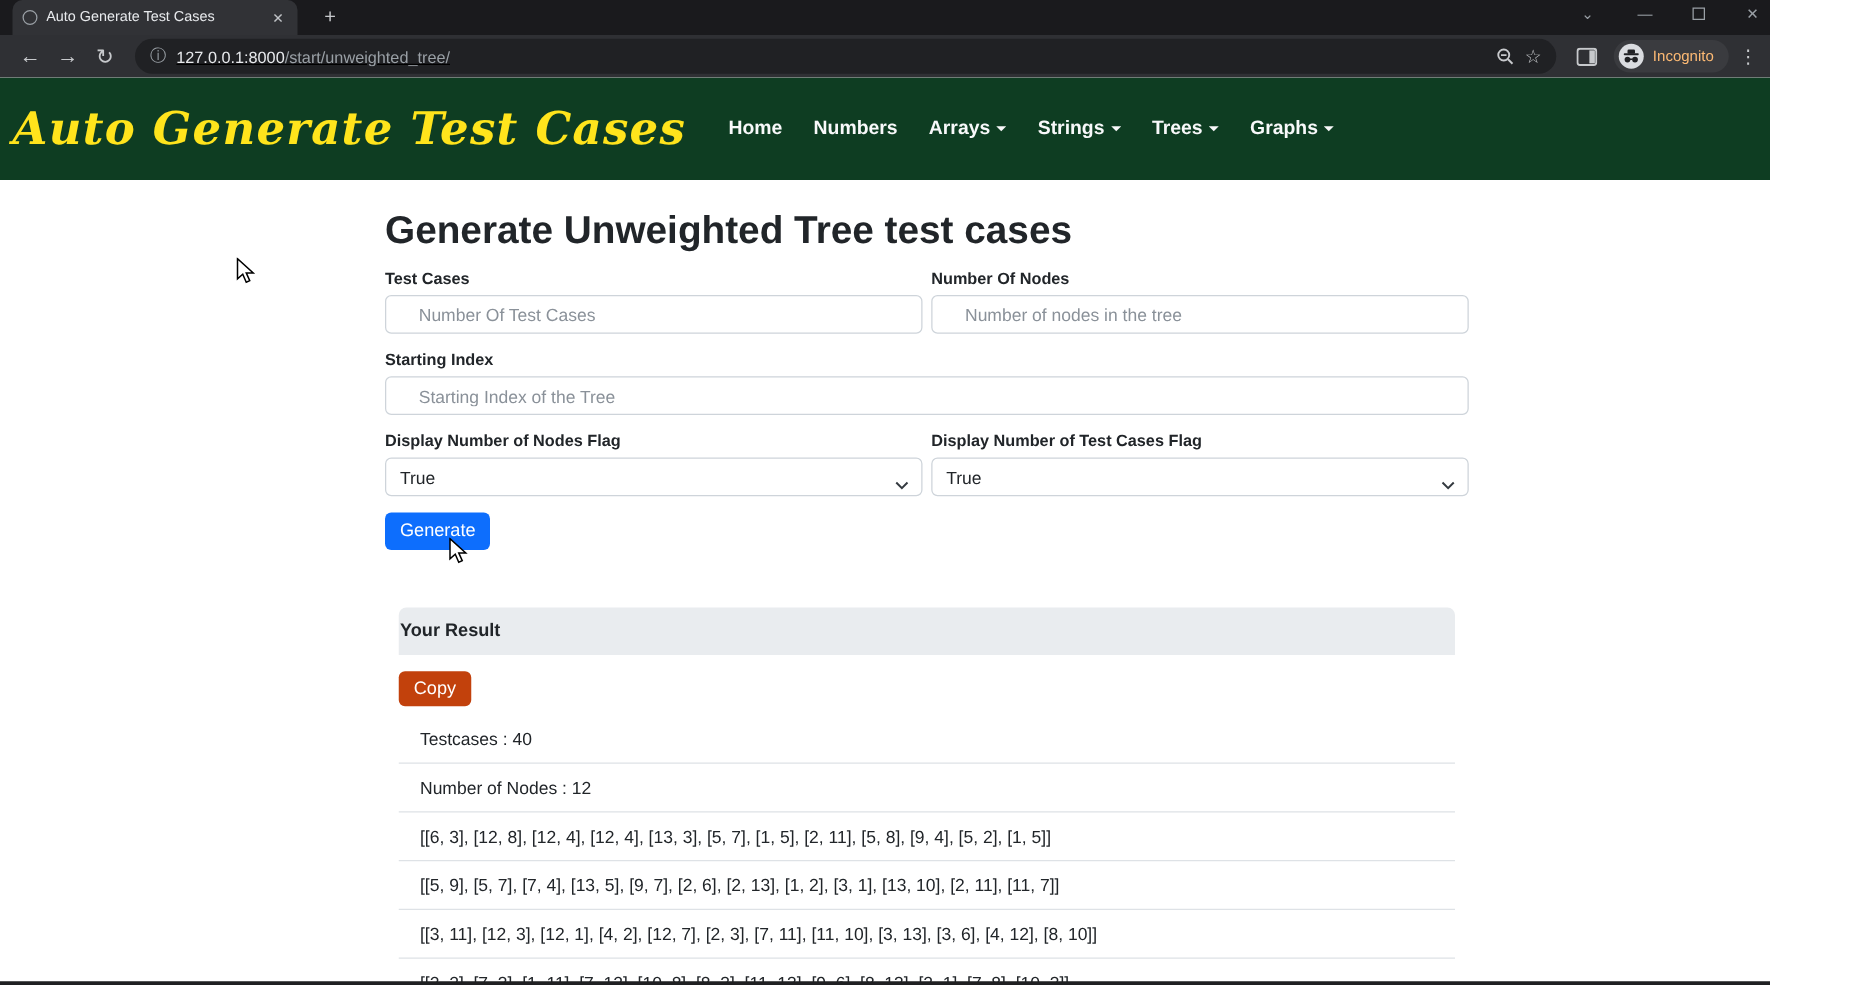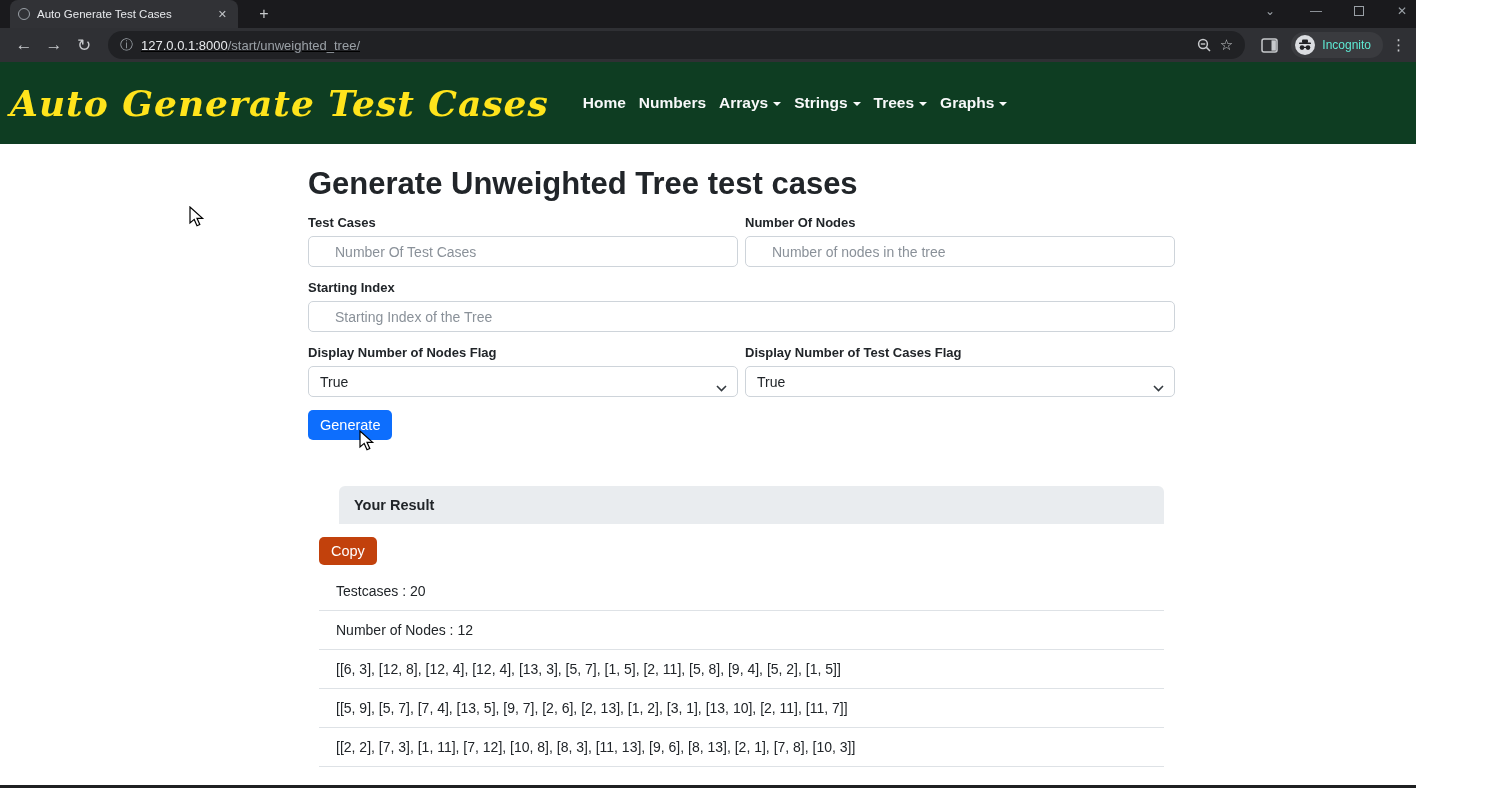--- a/index.html
+++ b/index.html
@@ -27,30 +27,30 @@
   .urlbar { flex:1; height:28px; background:#202124; border-radius:14px; display:flex; align-items:center;
             padding:0 12px; margin:0 8px; gap:8px; min-width:0; }
   .info-ic { color:#9aa0a6; font-size:13px; }
   .url-text { font-size:13px; white-space:nowrap; overflow:hidden; flex:1;text-decoration:underline; }
   .url-host { color:#e8eaed; }
   .url-path { color:#9aa0a6; }
   .omni-ic { color:#c7c9cc; display:flex; align-items:center; }
   .star { font-size:15px; color:#c7c9cc; }
   .chip { display:flex; align-items:center; gap:7px; background:#3a3b3f; border-radius:14px; padding:3px 12px 3px 4px; margin:0 6px; }
   .chip-avatar { width:20px; height:20px; border-radius:50%; background:#dadce0; display:flex; align-items:center; justify-content:center; }
-  .chip-label { color:#5eead4; font-size:12px; }
+  .chip-label { color:#fdba74; font-size:12px; }
   .menu-dots { color:#c7c9cc; font-size:15px; }
 
   
   .viewport { position:absolute; top:62px; left:0; width:1500px; height:726px; background:#fff; overflow:hidden; }
 
   .site-nav { height:82px; background:#0e3d22; display:flex; align-items:center; padding:0 10px; }
   .brand { font-family:"DejaVu Serif", serif; font-style:italic; font-weight:bold; font-size:36px;
            color:#ffe41c; letter-spacing:1px; margin-right:34px; white-space:nowrap; }
-  .nav-links { display:flex; align-items:center; gap:13px; }
+  .nav-links { display:flex; align-items:center; gap:25px; }
   .nav-link { color:#f8f9fa; font-size:15.5px; font-weight:700; white-space:nowrap; }
   .caret { display:inline-block; width:0; height:0; border-left:4px solid transparent; border-right:4px solid transparent;
            border-top:4.5px solid #f8f9fa; margin-left:5px; vertical-align:middle; }
 
   .container { width:867px; margin-left:308px; }
   h1.page-title { margin-top:22px; font-size:31px; font-weight:700; color:#212529; }
 
   .form-grid { display:grid; grid-template-columns:1fr 1fr; column-gap:7px; }
   .full { grid-column:1 / span 2; }
   .field-label { display:block; font-size:13px; font-weight:700; color:#212529; margin-top:13px; margin-bottom:6px; }
@@ -58,22 +58,22 @@
            color:#212529; background:#fff; outline:none; font-family:"Liberation Sans", sans-serif; }
   .input::placeholder { color:#8a9199; }
   .fake-select { position:relative; width:100%; height:31px; border:1px solid #ced4da; border-radius:5px;
                  padding:0 28px 0 11px; font-size:14px; color:#212529; background:#fff; display:flex; align-items:center; }
   .fake-select .chev { position:absolute; right:10px; top:12px; }
 
   .btn-generate { margin-top:13px; background:#0d6efd; color:#fff; border:none; border-radius:5px;
                   padding:7px 12px; font-size:14.5px; font-family:"Liberation Sans", sans-serif; cursor:pointer; }
 
   .result { margin-top:46px; margin-left:11px; width:845px; }
-  .result-header { background:#e9ecef; border-radius:6px 6px 0 0; padding:11px 15px; font-weight:700;
-                   font-size:14.5px; color:#212529;margin-left:20px; }
+  .result-header { background:#e9ecef; border-radius:6px 6px 0 0; padding:11px 1px; font-weight:700;
+                   font-size:14.5px; color:#212529; }
   .btn-copy { margin-top:13px; background:#c2410c; color:#fff; border:none; border-radius:5px;
               padding:6px 12px; font-size:14.5px; font-family:"Liberation Sans", sans-serif; cursor:pointer; }
   .result-rows { margin-top:7px; }
   .result-row { padding:11px 17px; font-size:14px; color:#212529; border-bottom:1px solid #dee2e6; white-space:nowrap; }
 
   
   .scrollbar { position:absolute; top:0; right:0; width:16px; height:726px; background:#f1f1f1; }
   .scroll-thumb { position:absolute; top:4px; left:3px; width:10px; height:192px; background:#c1c1c1; border-radius:5px; }
 
   
@@ -191,24 +191,25 @@
           </div>
         </div>
       </div>
 
       <button class="btn-generate">Generate</button>
 
       <div class="result">
         <div class="result-header">Your Result</div>
         <button class="btn-copy">Copy</button>
         <div class="result-rows">
-          <div class="result-row">Testcases : 20</div>
+          <div class="result-row">Testcases : 40</div>
           <div class="result-row">Number of Nodes : 12</div>
           <div class="result-row">[[6, 3], [12, 8], [12, 4], [12, 4], [13, 3], [5, 7], [1, 5], [2, 11], [5, 8], [9, 4], [5, 2], [1, 5]]</div>
           <div class="result-row">[[5, 9], [5, 7], [7, 4], [13, 5], [9, 7], [2, 6], [2, 13], [1, 2], [3, 1], [13, 10], [2, 11], [11, 7]]</div>
+          <div class="result-row">[[3, 11], [12, 3], [12, 1], [4, 2], [12, 7], [2, 3], [7, 11], [11, 10], [3, 13], [3, 6], [4, 12], [8, 10]]</div>
           <div class="result-row">[[2, 2], [7, 3], [1, 11], [7, 12], [10, 8], [8, 3], [11, 13], [9, 6], [8, 13], [2, 1], [7, 8], [10, 3]]</div>
         </div>
       </div>
     </div>
 
     <div class="scrollbar">
       <div class="scroll-thumb"></div>
     </div>
 
     <div class="media-overlay">

